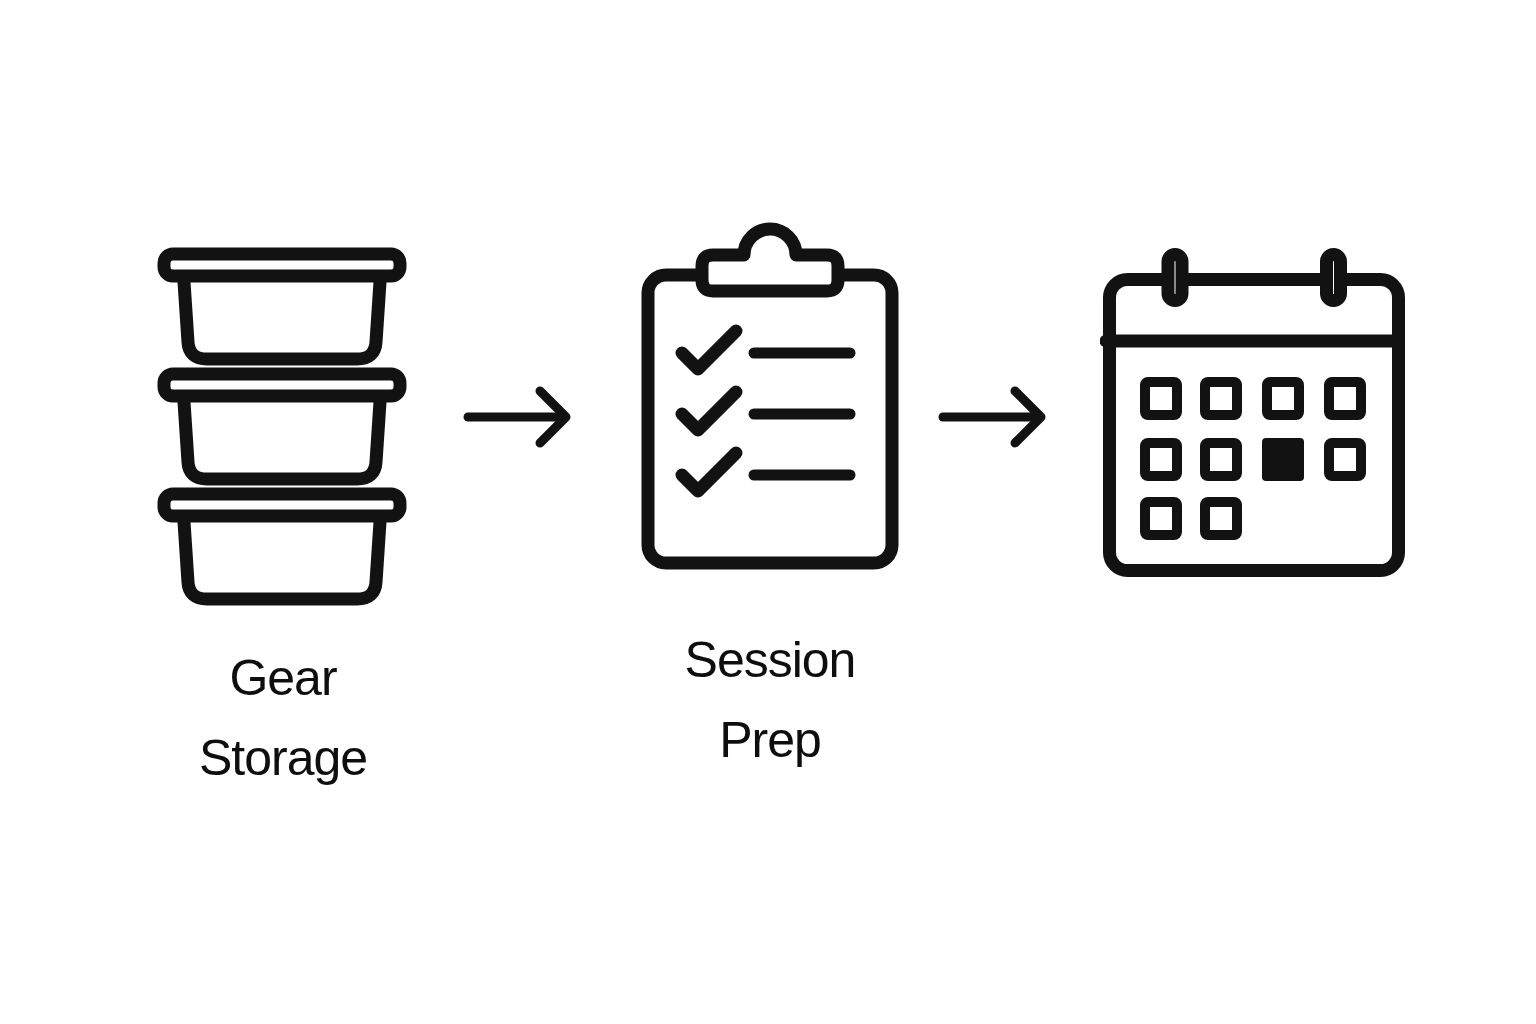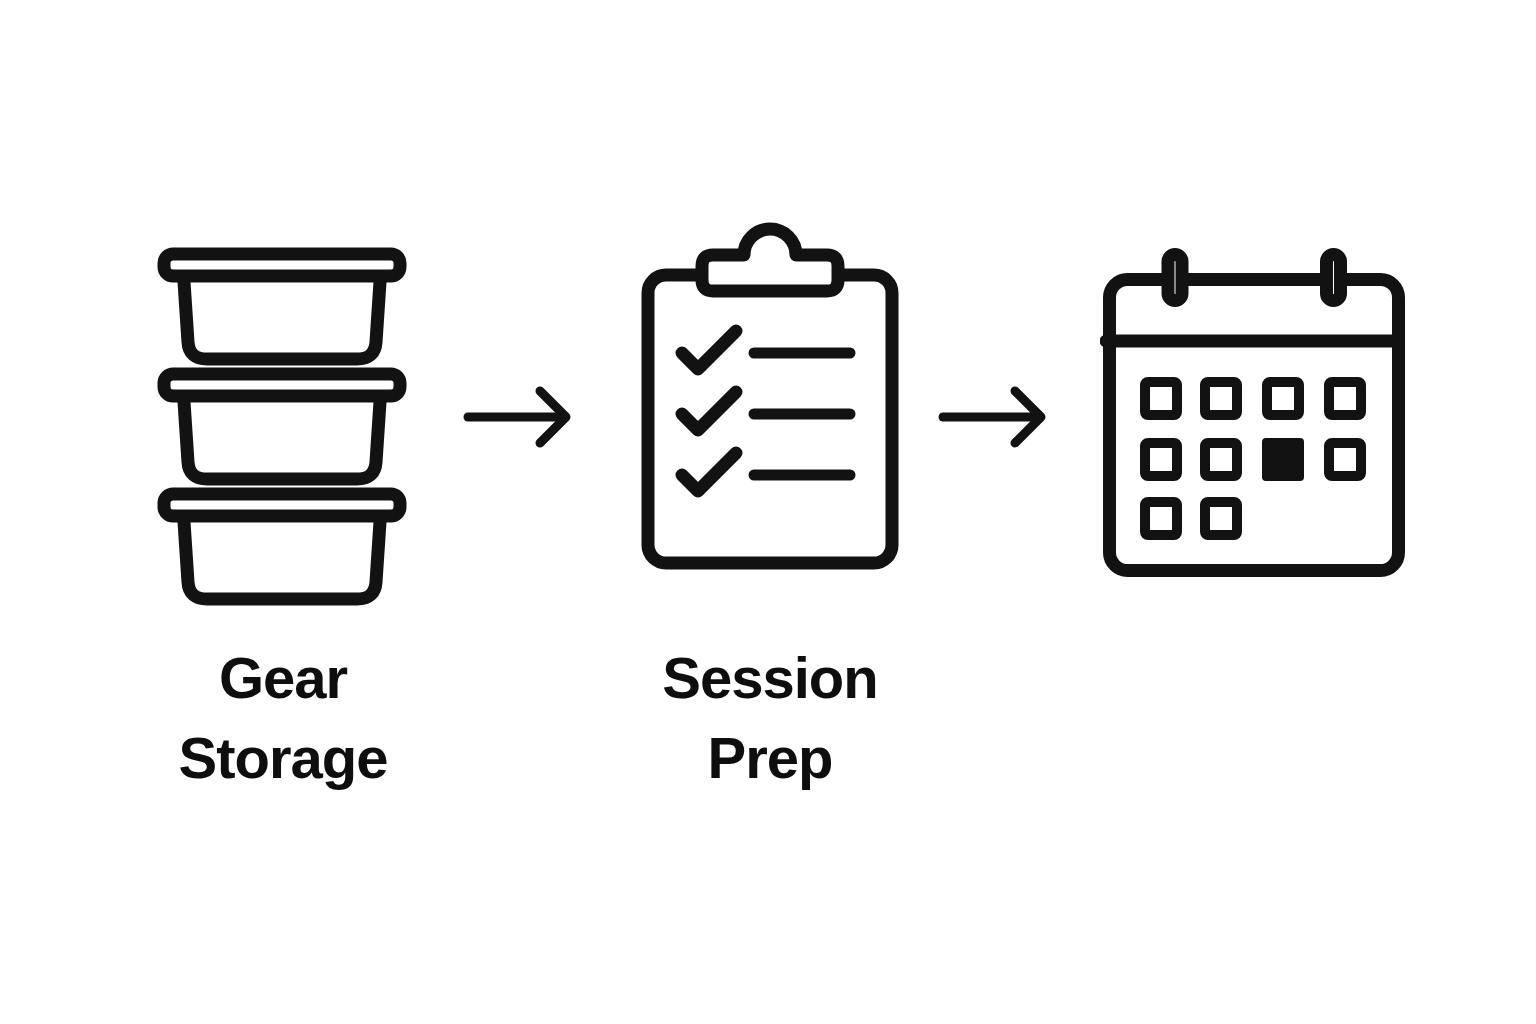--- a/index.html
+++ b/index.html
@@ -30,22 +30,22 @@
     stroke: var(--ink);
     fill: #ffffff;
     stroke-linecap: round;
     stroke-linejoin: round;
   }
   .fill-ink { fill: var(--ink); stroke: none; }
   .step-label {
     position: absolute;
     width: 400px;
     text-align: center;
-    font-weight: 700;
-    font-size: 58px;
+    font-weight: 400;
+    font-size: 50px;
     line-height: 80px;
     letter-spacing: -1px;
     color: var(--label-ink);
     white-space: pre-line;
   }
 </style>
 </head>
 <body>
 
 <div class="canvas">
@@ -106,17 +106,17 @@
     <rect class="fill-ink" x="162" y="193" width="42" height="43" rx="4"></rect>
     <rect class="stroke" stroke-width="10" x="229" y="198" width="32" height="33" rx="3"></rect>
 
     <rect class="stroke" stroke-width="10" x="45" y="257" width="32" height="33" rx="3"></rect>
     <rect class="stroke" stroke-width="10" x="105" y="257" width="32" height="33" rx="3"></rect>
   </svg>
 
   <div class="step-label" style="left:83px;  top:638px;">Gear
 Storage</div>
 
-  <div class="step-label" style="left:570px; top:638px;">Session
+  <div class="step-label" style="left:570px; top:620px;">Session
 Prep</div>
 
 
 </div>
 
 </body></html>

